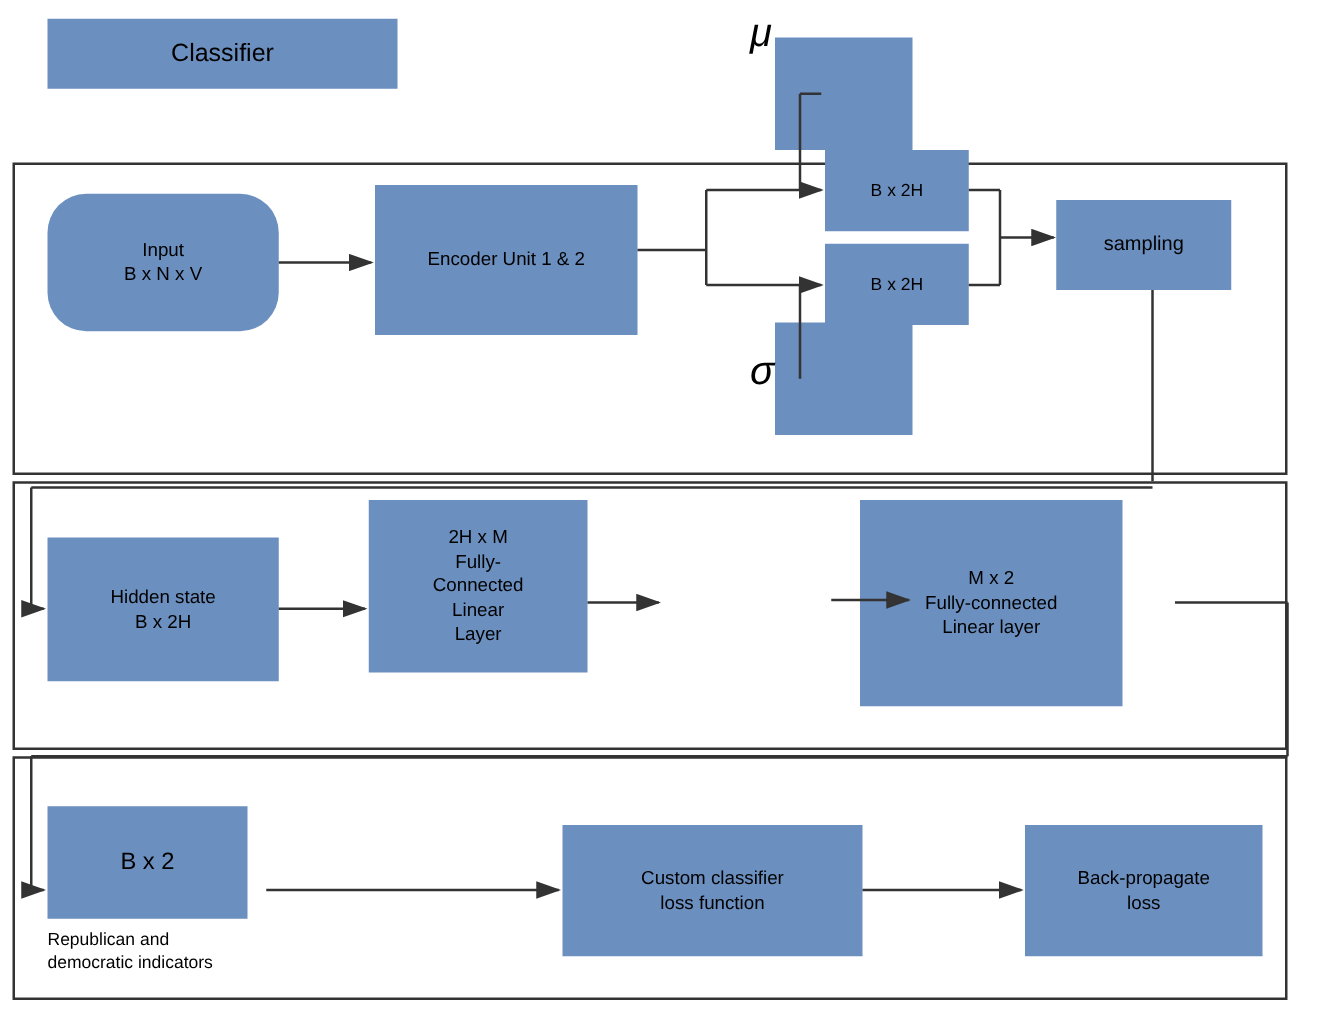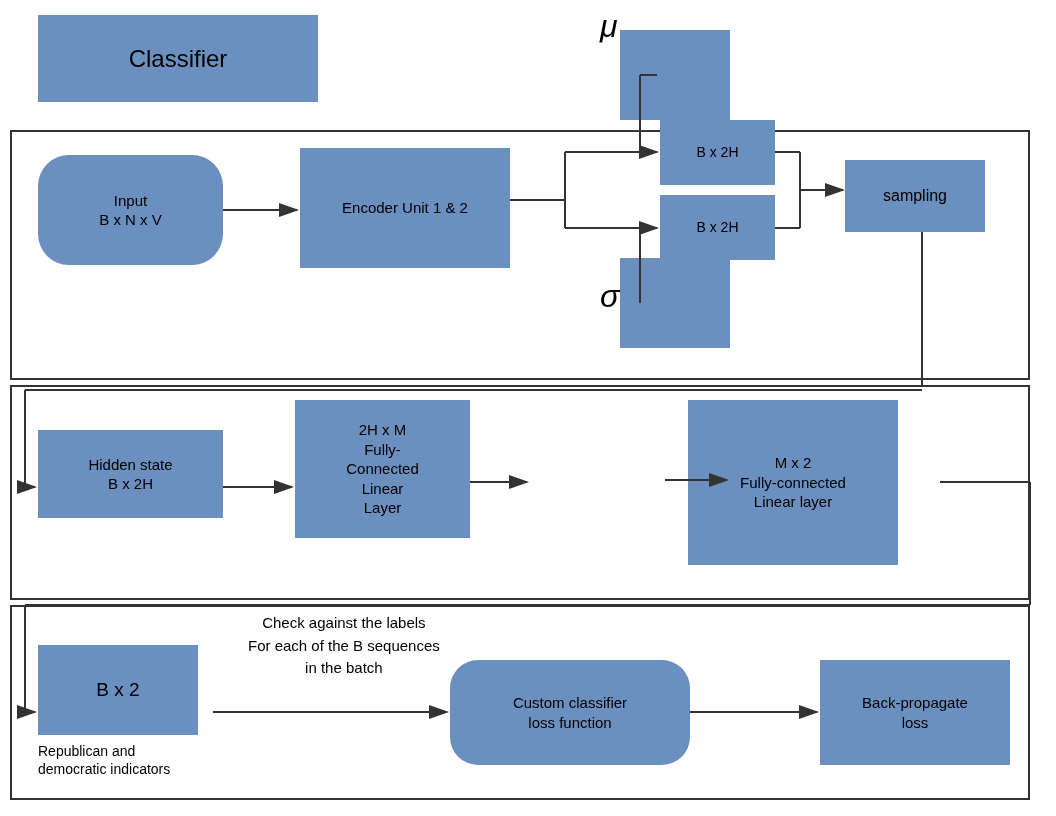--- a/index.html
+++ b/index.html
@@ -56,21 +56,21 @@
 <body>
 
 <div class="diagram">
 
   <div class="section-border" style="left:10px; top:130px; width:1020px; height:250px;"></div>
 
   <div class="section-border" style="left:10px; top:385px; width:1020px; height:215px;"></div>
 
   <div class="section-border" style="left:10px; top:605px; width:1020px; height:195px;"></div>
 
-  <div class="box" style="left:38px; top:15px; width:280px; height:87px; font-size:24px;">
+  <div class="box" style="left:38px; top:15px; width:280px; height:56px; font-size:20px;">
     <span>Classifier</span>
   </div>
 
   <div class="box" style="left:38px; top:155px; width:185px; height:110px;border-radius:31px;">
     <span>Input<br>B x N x V</span>
   </div>
 
   <div class="box" style="left:300px; top:148px; width:210px; height:120px;">
     <span>Encoder Unit 1 &amp; 2</span>
   </div>
@@ -84,54 +84,49 @@
   <div class="box" style="left:660px; top:195px; width:115px; height:65px; font-size:14px;">
     <span>B x 2H</span>
   </div>
 
   <div class="box" style="left:620px; top:258px; width:110px; height:90px;"></div>
 
   <div class="box" style="left:845px; top:160px; width:140px; height:72px; font-size:16px;">
     <span>sampling</span>
   </div>
 
-  <div class="box" style="left:38px; top:430px; width:185px; height:88px;">
+  <div class="box" style="left:38px; top:430px; width:185px; height:115px;">
     <span>Hidden state<br>B x 2H</span>
   </div>
 
   <div class="box" style="left:295px; top:400px; width:175px; height:138px;">
     <span>2H x M<br>Fully-<br>Connected<br>Linear<br>Layer</span>
   </div>
 
 
   <div class="box" style="left:688px; top:400px; width:210px; height:165px;">
     <span>M x 2<br>Fully-connected<br>Linear layer</span>
   </div>
 
   <div class="box" style="left:38px; top:645px; width:160px; height:90px; font-size:19px;">
     <span>B x 2</span>
   </div>
   <div class="label-text" style="left:38px; top:742px; font-size:14px; width:200px; line-height:1.3;">Republican and<br>democratic indicators</div>
 
-  <div class="box" style="left:450px; top:660px; width:240px; height:105px;border-radius:28px;">
+  <div class="box" style="left:450px; top:660px; width:240px; height:105px;">
     <span>Custom classifier<br>loss function</span>
   </div>
 
   <div class="box" style="left:820px; top:660px; width:190px; height:105px;">
     <span>Back-propagate<br>loss</span>
   </div>
 
   <div class="label-text greek" style="left:600px; top:8px;">μ</div>
   <div class="label-text greek" style="left:600px; top:278px;">σ</div>
 
-  <div class="label-text" style="left:248px; top:612px; font-size:15px; text-align:center; line-height:1.5;">
-    Check against the labels<br>
-    For each of the B sequences<br>
-    in the batch
-  </div>
 
   <svg class="arrows">
     <defs>
       <marker id="arrowhead" markerWidth="10" markerHeight="7" refX="9" refY="3.5" orient="auto">
         <polygon points="0 0, 10 3.5, 0 7" fill="#333"></polygon>
       </marker>
     </defs>
 
     <line x1="223" y1="210" x2="297" y2="210" stroke="#333" stroke-width="2" marker-end="url(#arrowhead)"></line>
 

